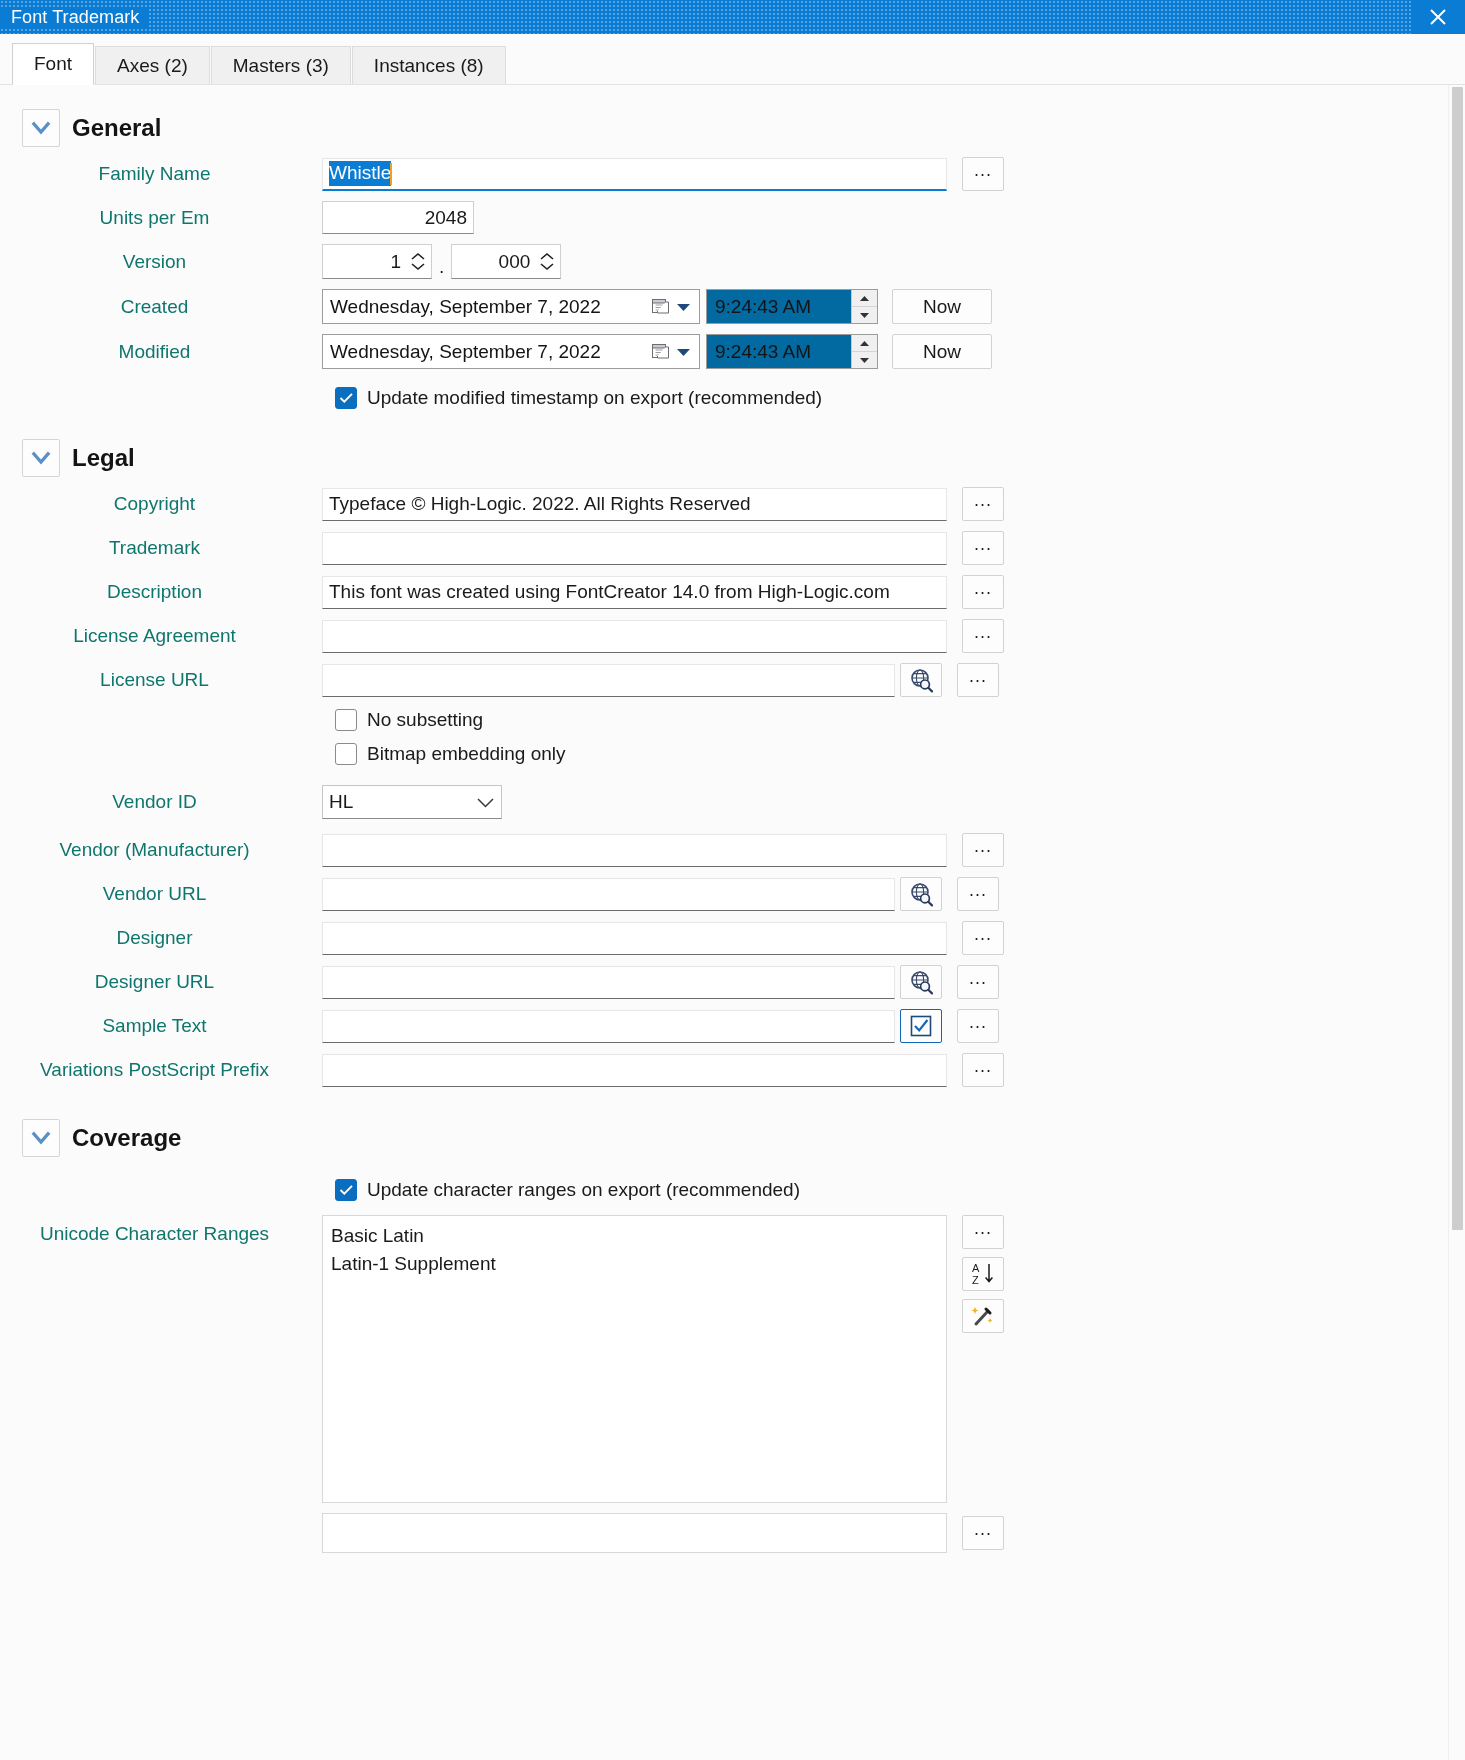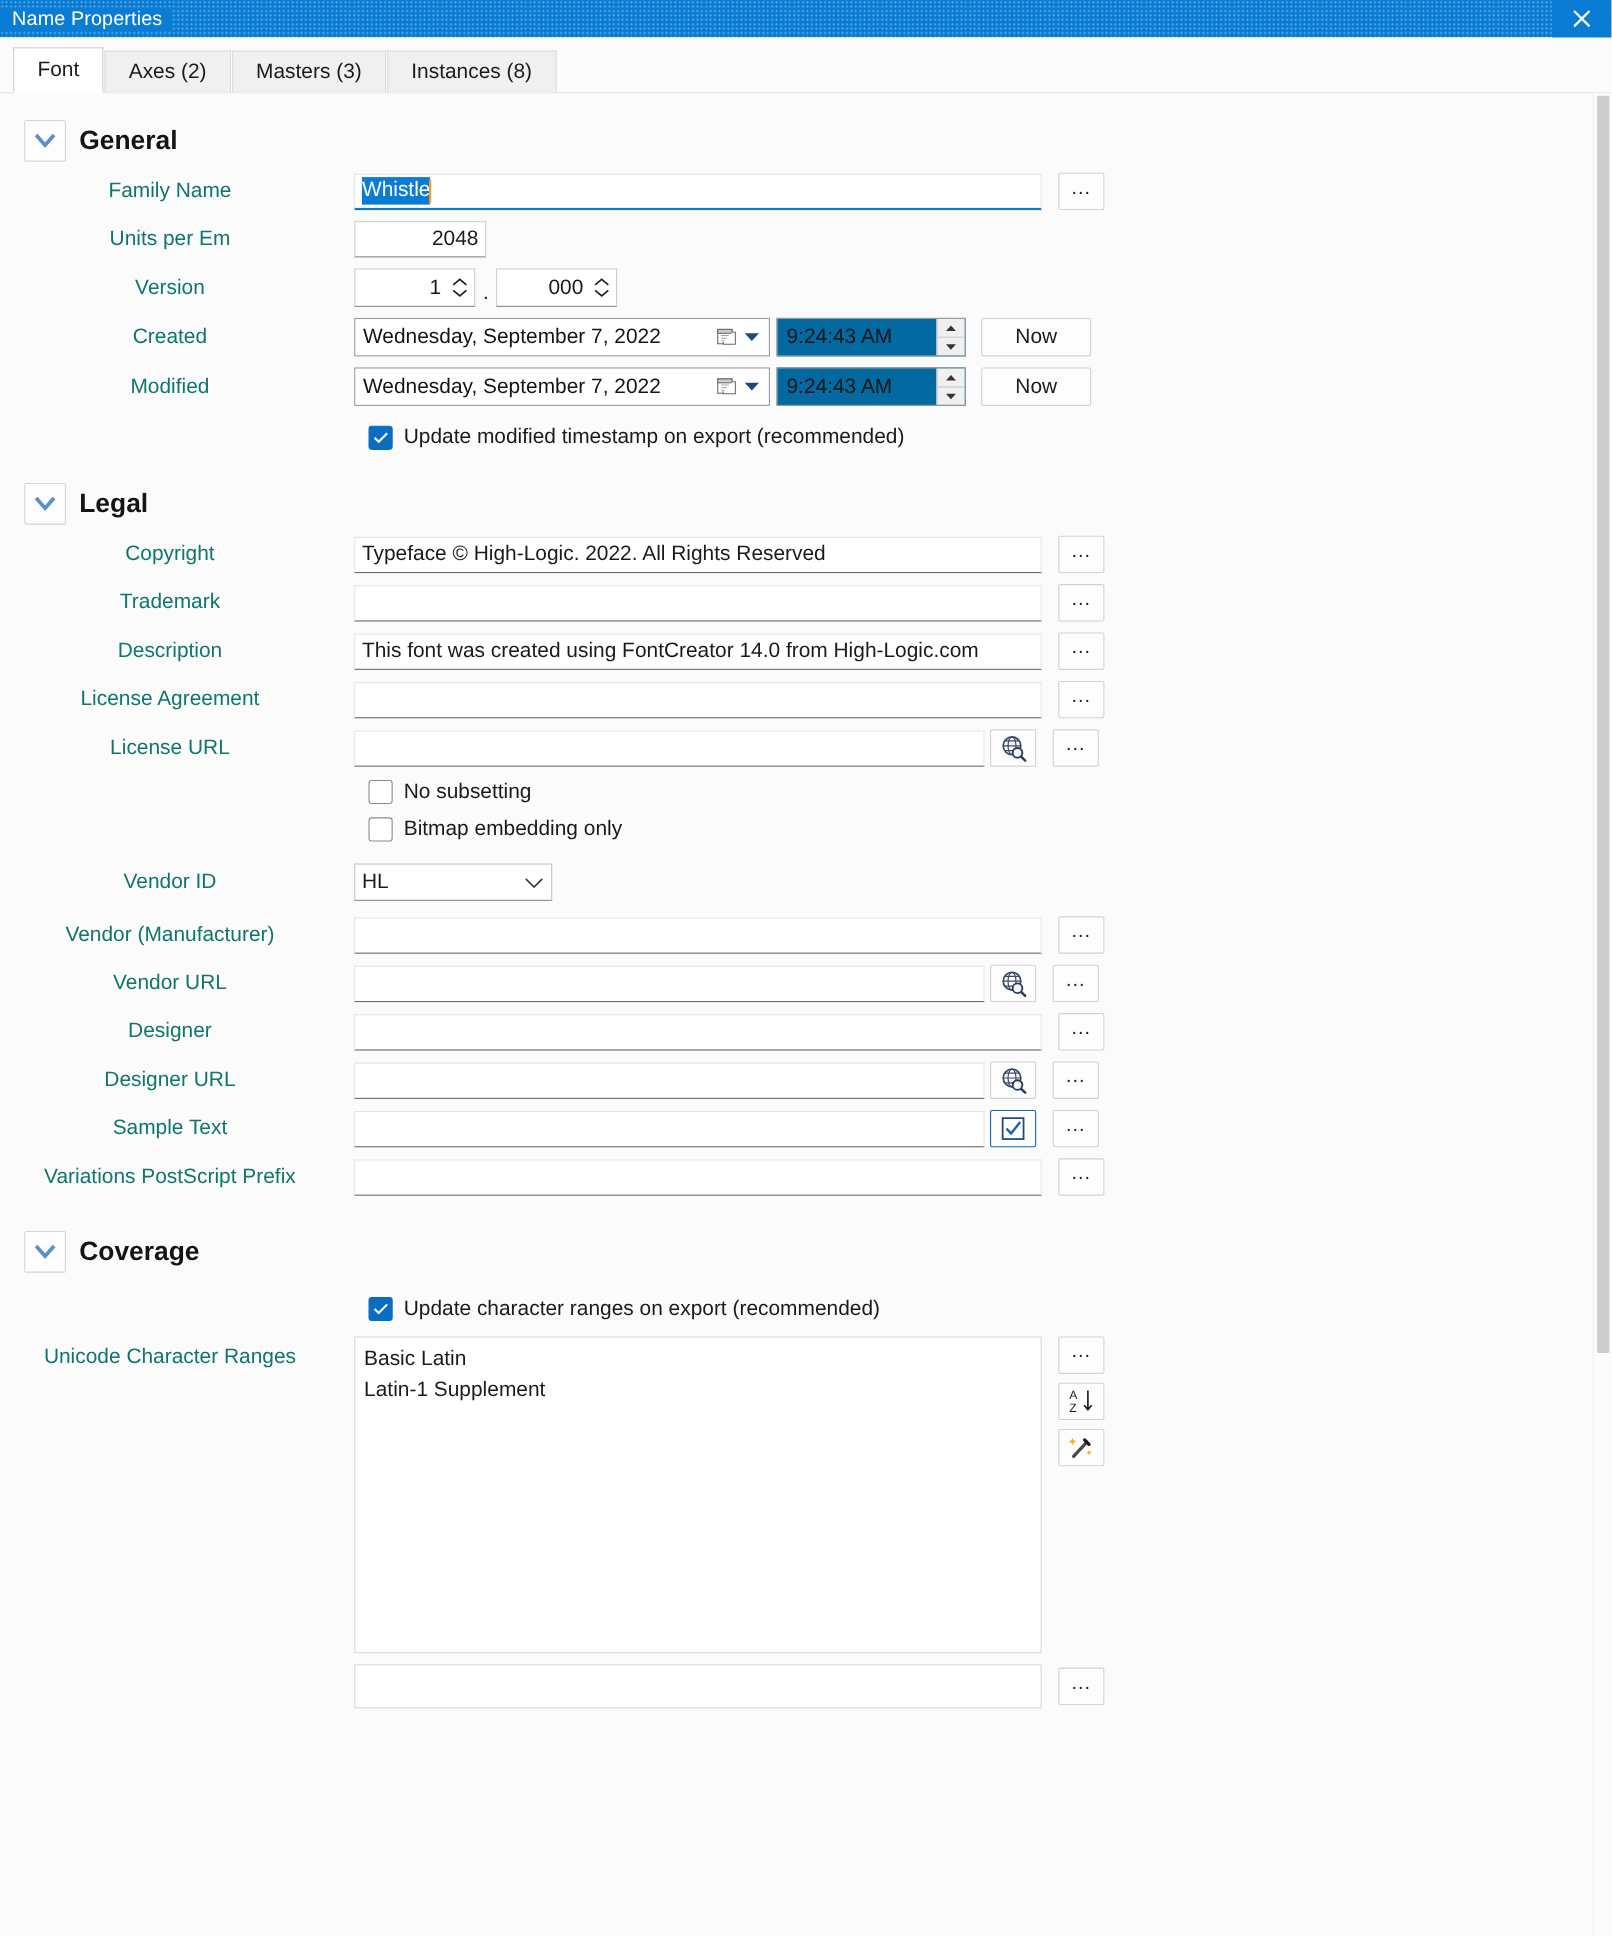--- a/index.html
+++ b/index.html
@@ -159,21 +159,21 @@
     background: #0a7cd4; color: #ffffff;
     padding: 1px 0 2px 0;
   }
   .caretline {
     display:inline-block; width:2px; height:22px; background:#f0a020;
     vertical-align:middle; margin-left:-1px;
   }
 
   .wide   { width: 625px; }
   .urlw   { width: 573px; }
-  .upem   { width: 120px; justify-content: flex-end; }
+  .upem   { width: 152px; justify-content: flex-end; }
 
   
   .btn-ell {
     width: 42px; height: 34px;
     margin-left: 15px;
     background: #fdfdfd;
     border: 1px solid #d2d2d2;
     border-radius: 2px;
     display: flex; align-items: center; justify-content: center;
     font-size: 18px; color: #1d1d1d;
@@ -295,21 +295,21 @@
     width: 625px; height: 40px;
     background:#ffffff;
     border:1px solid #d8d8d8;
   }
   .vstack { display:flex; flex-direction:column; gap: 8px; margin-left:15px; }
 </style>
 </head>
 <body>
 
 <div class="titlebar">
-  <div class="titlebar-title">Name Properties</div>
+  <div class="titlebar-title">Font Trademark</div>
   <div class="titlebar-close">
     <svg width="20" height="20" viewBox="0 0 20 20">
       <path d="M3 3 L17 17 M17 3 L3 17" stroke="#ffffff" stroke-width="2" fill="none"></path>
     </svg>
   </div>
 </div>
 
 <div class="tabstrip">
   <div class="tab active">
     <span>Font</span>

